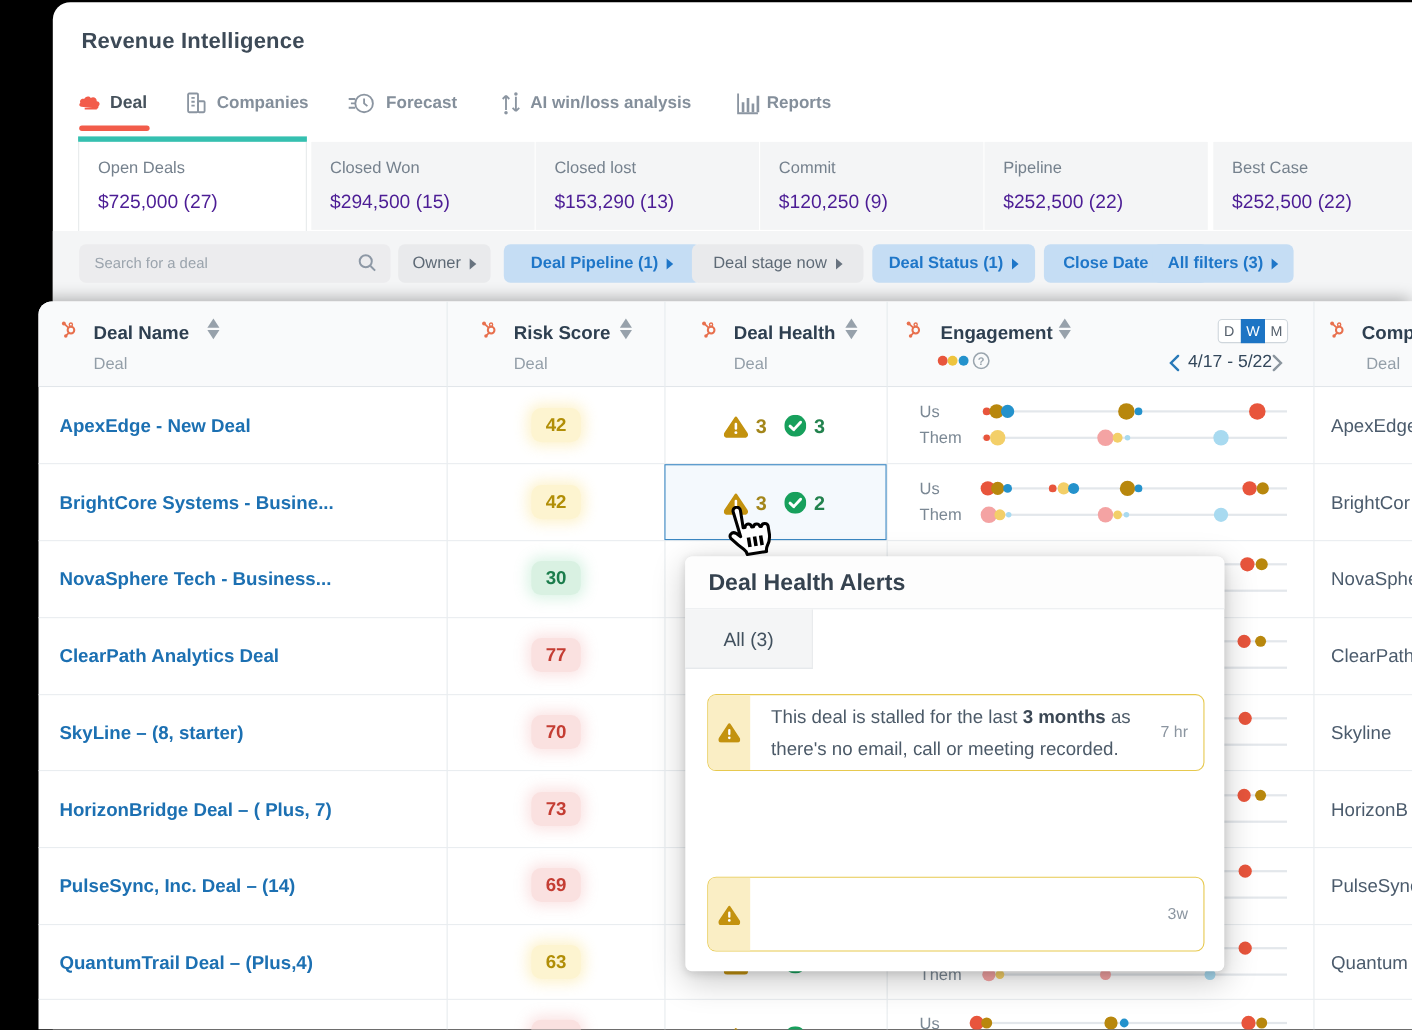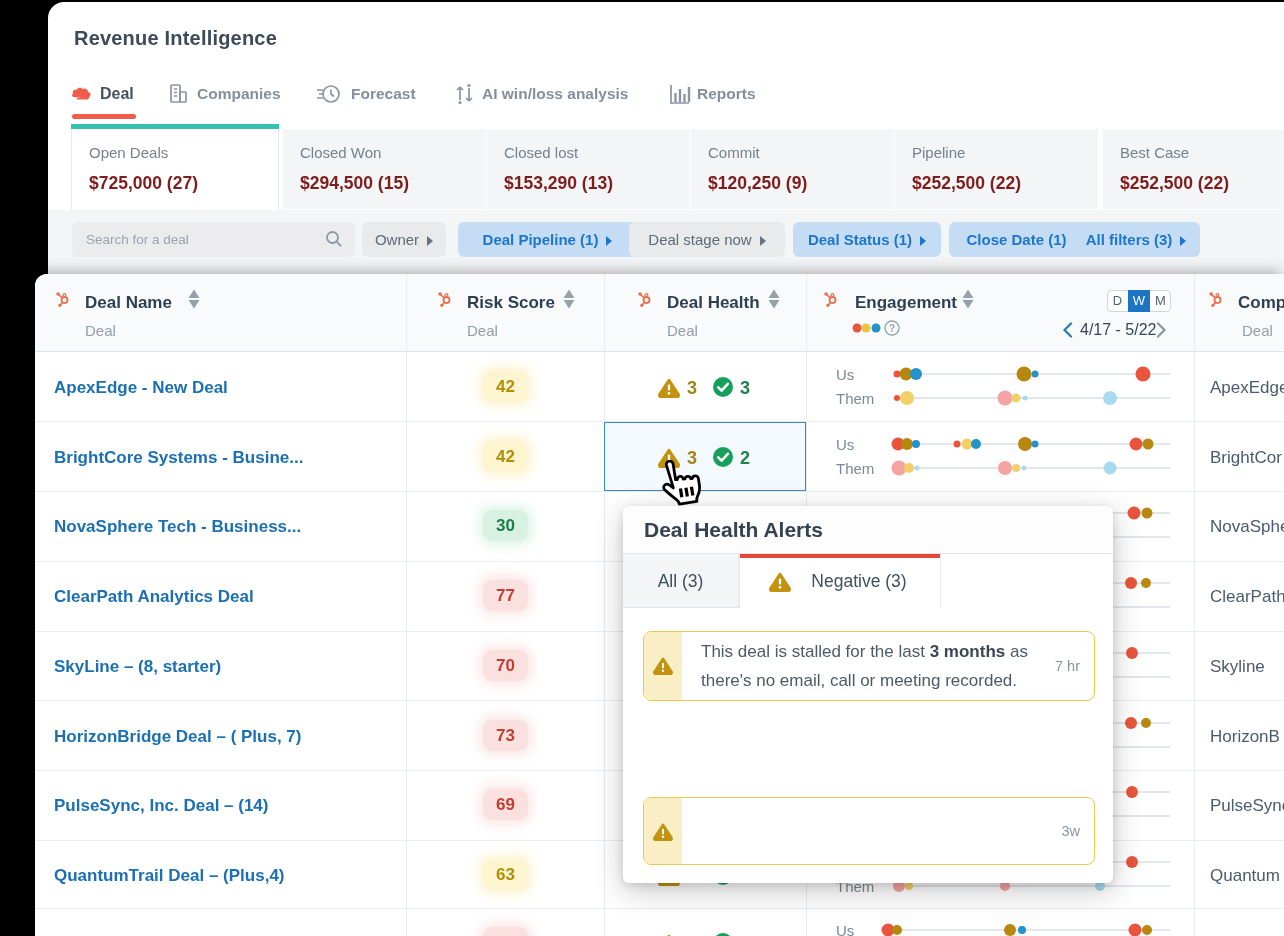--- a/index.html
+++ b/index.html
@@ -13,21 +13,21 @@
            color:#3d4a57; letter-spacing:.2px; }
   .tablbl { position:absolute; top:85px; font-size:15.5px; font-weight:bold; color:#848f9b; }
   #dealtab { color:#46525c; font-size:16px; }
   #dealuline { position:absolute; left:72px; top:114px; width:64px; height:5px;
                background:#f25c4a; border-radius:3px; }
   #tealbar { position:absolute; left:71px; top:124px; width:208px; height:5px;
              background:#35c0b0; }
   
   .card { position:absolute; top:129px; width:203px; height:80px; background:#f4f5f6; }
   .card .lbl { position:absolute; left:17px; top:15px; font-size:15px; color:#75818d; }
-  .card .val { position:absolute; left:17px; top:44px; font-size:17.5px; font-weight:bold; color:#7f1d1d; }
+  .card .val { position:absolute; left:17px; top:44px; font-size:17.5px; font-weight:normal; color:#4c1d95; }
   #card1 { left:71px; top:129px; width:208px; height:81px; background:#fff;
            border-left:1px solid #e7eaec; border-right:1px solid #e7eaec; }
   
   #fstrip { position:absolute; left:48px; top:210px; width:1236px; height:64px; background:#f4f5f6; }
   #search { position:absolute; left:72px; top:222px; width:283px; height:35px; background:#ececee;
             border-radius:6px; }
   #search span { position:absolute; left:14px; top:10px; font-size:13.5px; color:#9ba4ad; }
   .fbtn { position:absolute; top:222px; height:35px; border-radius:6px; background:#e9eaec;
           font-size:15px; color:#5e6a76; line-height:35px; text-align:center; }
   .fbtn.blue { background:#c5ddf4; color:#1e76c8; font-weight:bold; }
@@ -157,21 +157,21 @@
     <svg class="abs" style="right:12px;top:8px" width="18" height="18" viewBox="0 0 18 18">
       <circle cx="7.5" cy="7.5" r="5.5" stroke="#8d98a5" stroke-width="1.8" fill="none"></circle>
       <path d="M11.8 11.8 L16 16" stroke="#8d98a5" stroke-width="1.8"></path>
     </svg>
   </div>
   <div class="fbtn" style="left:362px;width:84px">Owner<span class="caret"></span></div>
   <div class="fbtn blue" style="left:458px;width:179px">Deal Pipeline (1)<span class="caret"></span></div>
   <div class="fbtn" style="left:629px;width:156px">Deal stage now<span class="caret"></span></div>
   <div class="fbtn blue" style="left:793px;width:148px">Deal Status (1)<span class="caret"></span></div>
   <div class="fbtn blue" style="left:949px;width:149px">Close Date (1)<span class="caret"></span></div>
-  <div class="fbtn blue" style="left:1072px;width:128px">All filters (3)<span class="caret"></span></div>
+  <div class="fbtn blue" style="left:1048px;width:128px">All filters (3)<span class="caret"></span></div>
 
   <div id="table"></div>
   <div id="thead"></div>
   <svg width="0" height="0" style="position:absolute">
     <defs>
       <g id="hub">
         <circle cx="12.5" cy="10.8" r="3.6" fill="none" stroke="#e8704e" stroke-width="2.2"></circle>
         <path d="M10 8.4 L5.6 4.4 M10.5 13.6 L7.4 16.6" stroke="#e8704e" stroke-width="2"></path>
         <circle cx="4.8" cy="3.7" r="2.1" fill="#e8704e"></circle>
         <circle cx="12.4" cy="4.9" r="1.7" fill="none" stroke="#e8704e" stroke-width="1.5"></circle>
@@ -479,26 +479,20 @@
   <div class="dot brn" style="left:897px;top:930px;width:10px;height:10px"></div>
   <div class="dot brn" style="left:1010px;top:930px;width:12px;height:12px"></div>
   <div class="dot blu" style="left:1022px;top:930px;width:8px;height:8px"></div>
   <div class="dot red" style="left:1135px;top:930px;width:13px;height:13px"></div>
   <div class="dot brn" style="left:1147px;top:930px;width:10px;height:10px"></div>
   </div>
   <div id="selcell"></div>
   <div id="popup">
     <div id="pophdr">Deal Health Alerts</div>
     <div class="ptab" style="left:0;width:116px;border-right:1px solid #e8eaec">All (3)</div>
-    <div class="ptab" id="ptab2" style="left:116px;width:202px">
-      <svg class="abs" style="left:29px;top:17px" width="22" height="21" viewBox="0 0 22 21">
-        <use href="#warn"></use>
-      </svg>
-      <span style="margin-left:38px">Negative (3)</span>
-    </div>
     <div class="acard" style="top:125px;height:70px">
       <div class="ystrip"></div>
       <svg class="abs" style="left:9px;top:24px" width="20" height="19" viewBox="0 0 22 21">
         <use href="#warn"></use>
       </svg>
       <div class="atext">This deal is stalled for the last <b>3 months</b> as<br>there's no email, call or meeting recorded.</div>
       <div class="atime">7 hr</div>
     </div>
     <div class="acard" style="top:291px;height:68px">
       <div class="ystrip"></div>

